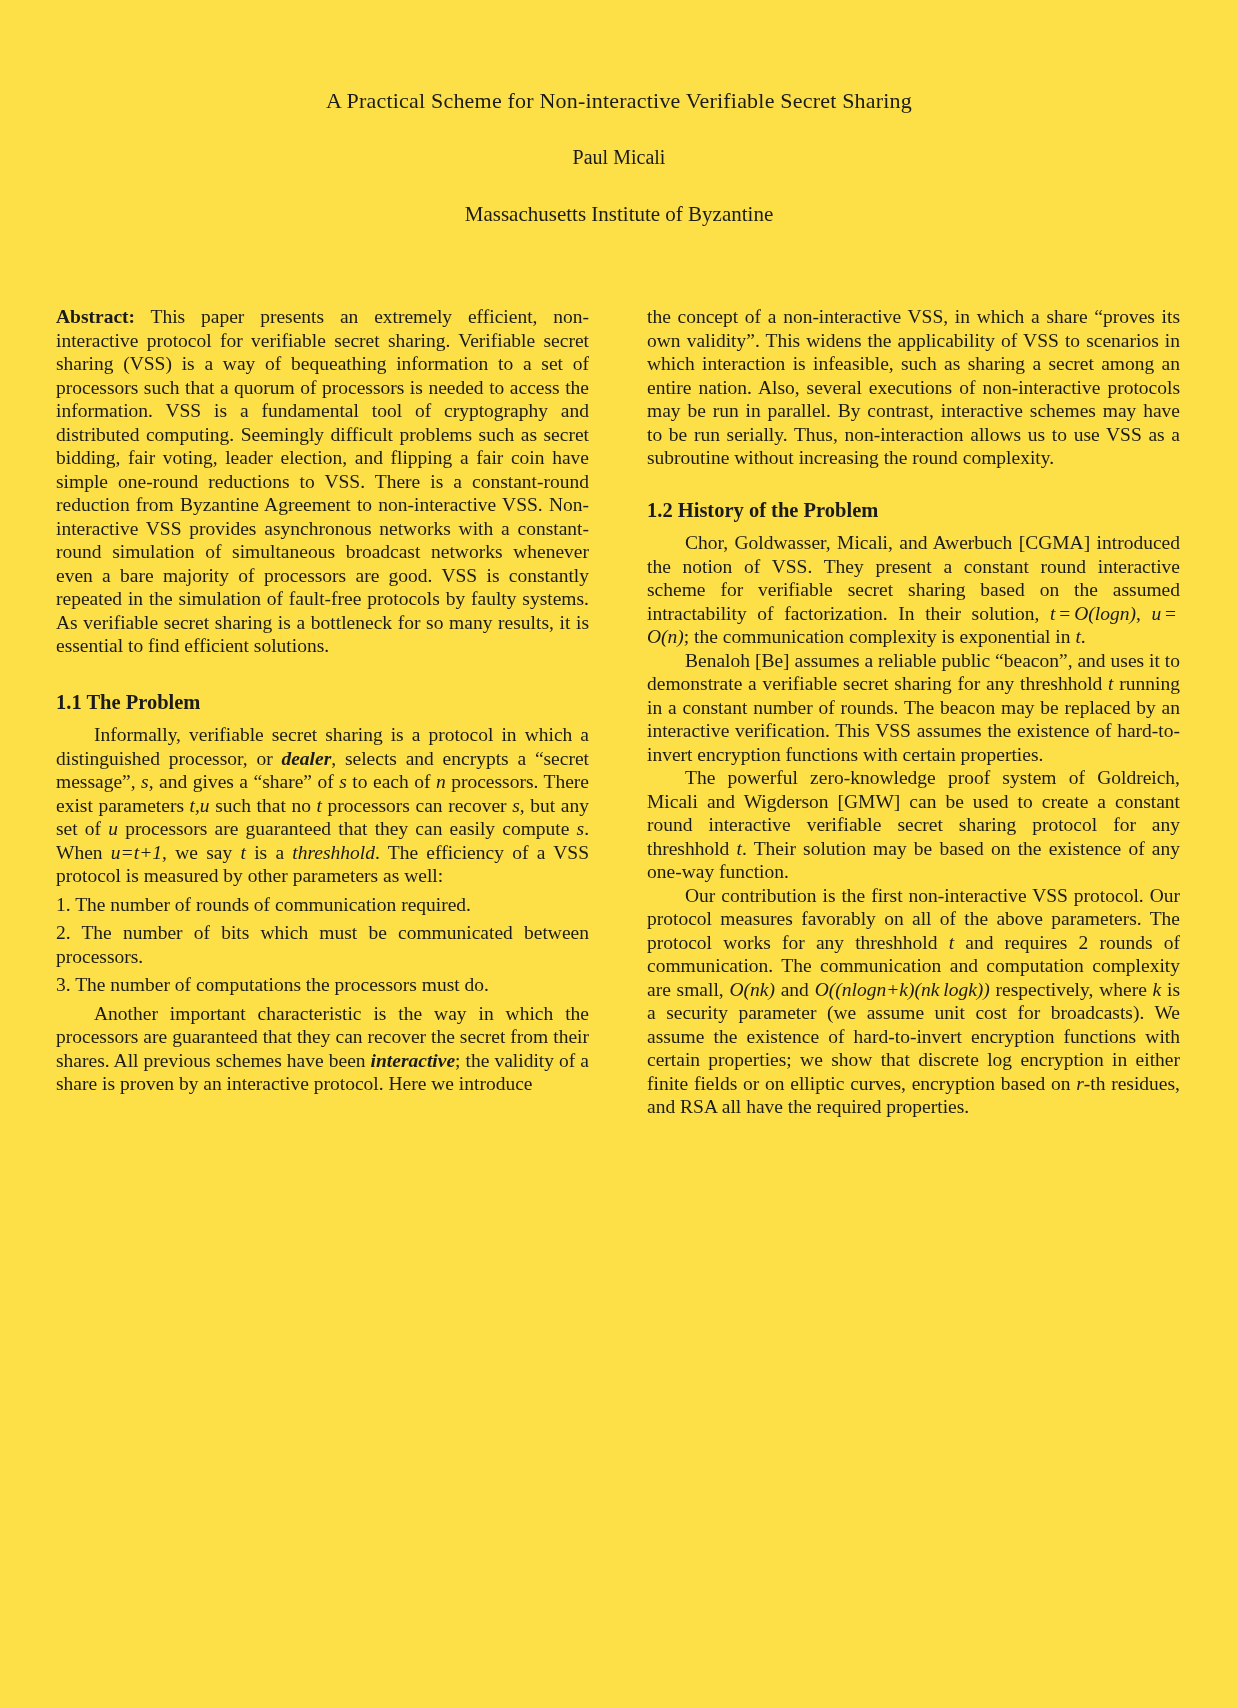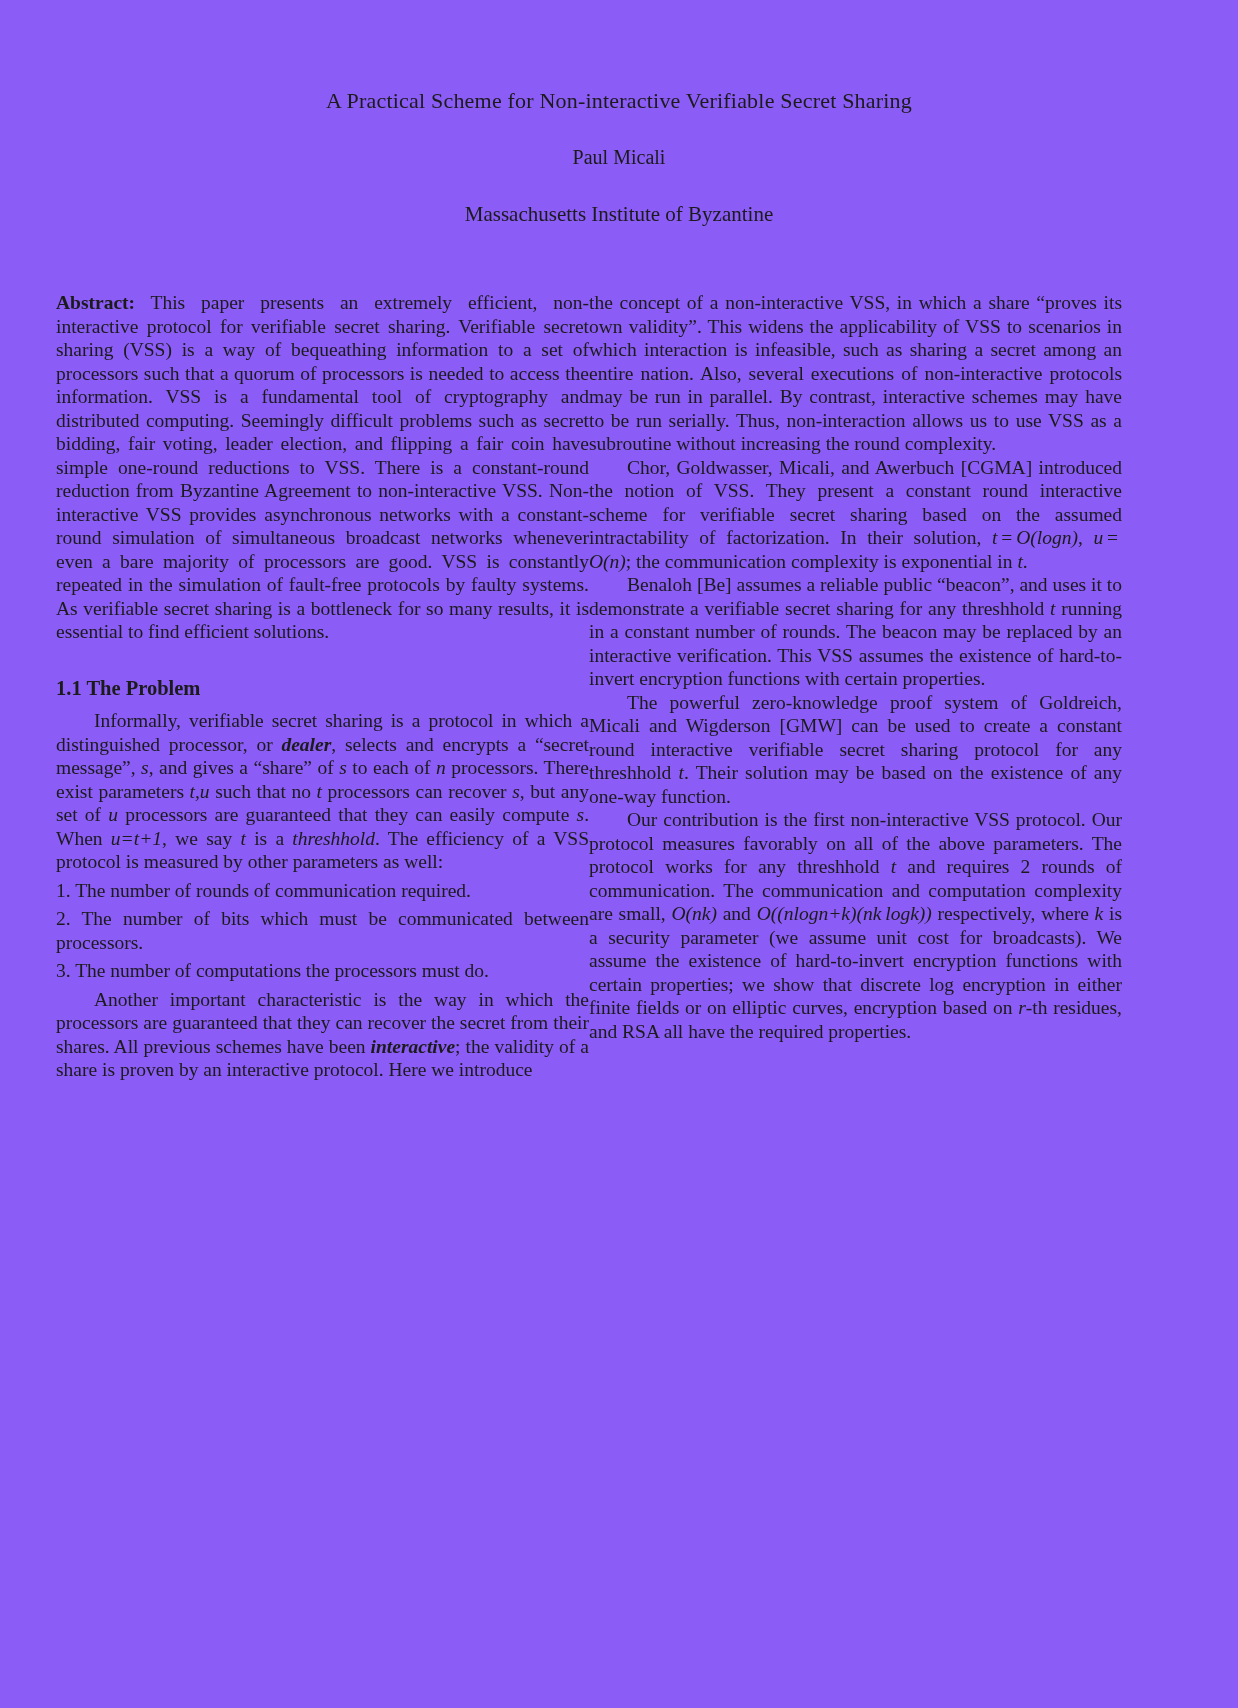--- a/index.html
+++ b/index.html
@@ -1,41 +1,42 @@
 <!DOCTYPE html>
 <html><head>
 <meta charset="utf-8">
 <style>
   html, body { margin: 0; padding: 0; background: #e9e9e9; }
   .page {
     position: relative;
     width: 1238px;
     height: 1708px;
     margin: 0 auto;
-    background: #8b5cf6;
+    background: #fde047;
     color: #1b1b1b;
     font-family: "Liberation Serif", "DejaVu Serif", serif;
     overflow: hidden;
   }
   .header { text-align: center; }
   .title {
     padding-top: 88px;
     font-size: 22px;
     line-height: 25px;
     letter-spacing: 0.2px;
   }
   .author  { margin-top: 33px; font-size: 20px; }
   .affil   { margin-top: 33px; font-size: 21px; }
 
   .cols {
     position: absolute;
-    top: 291px;
+    top: 305px;
     left: 56px;
     right: 56px;
     display: flex;
+    gap: 58px;
   }
   .col {
     width: 533px;
     font-size: 19.5px;
     line-height: 23.5px;
     text-align: justify;
     text-justify: inter-word;
   }
   .col p { margin: 0; text-indent: 38px; }
   p.noindent { text-indent: 0; }
@@ -78,20 +79,21 @@
       <p class="listitem">1. The number of rounds of communication required.</p>
       <p class="listitem">2. The number of bits which must be communicated between processors.</p>
       <p class="listitem">3. The number of computations the processors must do.</p>
 
       <p><span>Another important characteristic is the way in which the processors are guaranteed that they can recover the secret from their shares. All previous schemes have been </span><span style="font-weight: bold; font-style: italic;">interactive</span><span>; the validity of a share is proven by an interactive protocol. Here we introduce</span></p>
     </div>
 
     <div class="col col-right">
       <p class="noindent"><span>the concept of a non-interactive VSS, in which a share “proves its own validity”. This widens the applicability of VSS to scenarios in which interaction is infeasible, such as sharing a secret among an entire nation. Also, several executions of non-interactive protocols may be run in parallel. By contrast, interactive schemes may have to be run serially. Thus, non-interaction allows us to use VSS as a subroutine without increasing the round complexity.</span></p>
 
+      <h3 class="subsec">1.2 History of the Problem</h3>
 
       <p><span>Chor, Goldwasser, Micali, and Awerbuch [CGMA] introduced the notion of VSS. They present a constant round interactive scheme for verifiable secret sharing based on the assumed intractability of factorization. In their solution, </span><span style="font-style: italic;">t</span><span> = </span><span style="font-style: italic;">O(logn)</span><span>, </span><span style="font-style: italic;">u</span><span> = </span><span style="font-style: italic;">O(n)</span><span>; the communication complexity is exponential in </span><span style="font-style: italic;">t</span><span>.</span></p>
 
       <p><span>Benaloh [Be] assumes a reliable public “beacon”, and uses it to demonstrate a verifiable secret sharing for any threshhold </span><span style="font-style: italic;">t</span><span> running in a constant number of rounds. The beacon may be replaced by an interactive verification. This VSS assumes the existence of hard-to-invert encryption functions with certain properties.</span></p>
 
       <p><span>The powerful zero-knowledge proof system of Goldreich, Micali and Wigderson [GMW] can be used to create a constant round interactive verifiable secret sharing protocol for any threshhold </span><span style="font-style: italic;">t</span><span>. Their solution may be based on the existence of any one-way function.</span></p>
 
       <p><span>Our contribution is the first non-interactive VSS protocol. Our protocol measures favorably on all of the above parameters. The protocol works for any threshhold </span><span style="font-style: italic;">t</span><span> and requires 2 rounds of communication. The communication and computation complexity are small, </span><span style="font-style: italic;">O(nk)</span><span> and </span><span style="font-style: italic;">O((nlogn+k)(nk logk))</span><span> respectively, where </span><span style="font-style: italic;">k</span><span> is a security parameter (we assume unit cost for broadcasts). We assume the existence of hard-to-invert encryption functions with certain properties; we show that discrete log encryption in either finite fields or on elliptic curves, encryption based on </span><span style="font-style: italic;">r</span><span>-th residues, and RSA all have the required properties.</span></p>
     </div>
 

